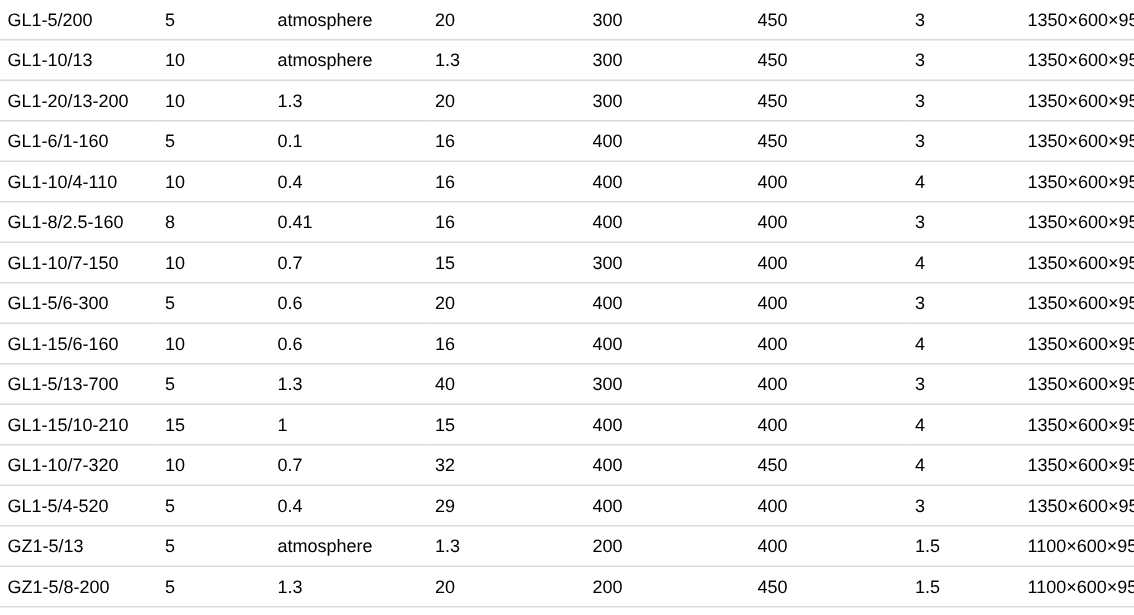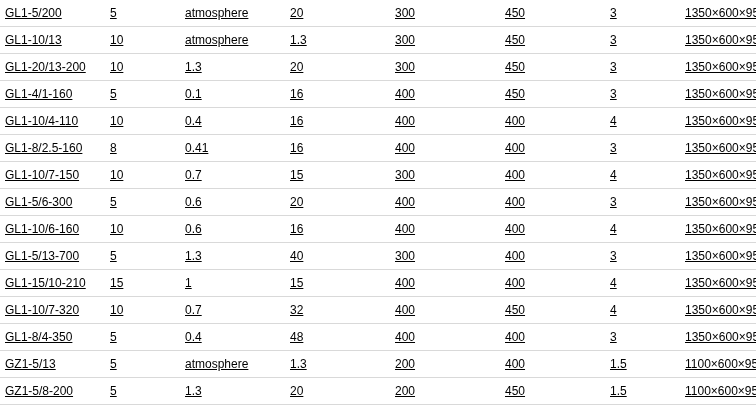--- a/index.html
+++ b/index.html
@@ -10,21 +10,20 @@
   body {
     font-family: "Liberation Sans", sans-serif;
     color: #000000;
   }
   #page {
     width: 756px;
     height: 410px;
     position: relative;
     overflow: hidden;
     background: #ffffff;
-    text-decoration: underline;
   }
   table.spec {
     border-collapse: collapse;
     width: 756px;
     table-layout: fixed;
     font-size: 12px;
   }
   table.spec td {
     border-bottom: 1px solid #d9d9d9;
     padding: 0 0 0 5px;
@@ -89,21 +88,21 @@
           <td>GL1-20/13-200</td>
           <td>10</td>
           <td>1.3</td>
           <td>20</td>
           <td>300</td>
           <td>450</td>
           <td>3</td>
           <td>1350×600×950</td>
         </tr>
         <tr>
-          <td>GL1-4/1-160</td>
+          <td>GL1-6/1-160</td>
           <td>5</td>
           <td>0.1</td>
           <td>16</td>
           <td>400</td>
           <td>450</td>
           <td>3</td>
           <td>1350×600×950</td>
         </tr>
         <tr>
           <td>GL1-10/4-110</td>
@@ -139,21 +138,21 @@
           <td>GL1-5/6-300</td>
           <td>5</td>
           <td>0.6</td>
           <td>20</td>
           <td>400</td>
           <td>400</td>
           <td>3</td>
           <td>1350×600×950</td>
         </tr>
         <tr>
-          <td>GL1-10/6-160</td>
+          <td>GL1-15/6-160</td>
           <td>10</td>
           <td>0.6</td>
           <td>16</td>
           <td>400</td>
           <td>400</td>
           <td>4</td>
           <td>1350×600×950</td>
         </tr>
         <tr>
           <td>GL1-5/13-700</td>
@@ -179,24 +178,24 @@
           <td>GL1-10/7-320</td>
           <td>10</td>
           <td>0.7</td>
           <td>32</td>
           <td>400</td>
           <td>450</td>
           <td>4</td>
           <td>1350×600×950</td>
         </tr>
         <tr>
-          <td>GL1-8/4-350</td>
+          <td>GL1-5/4-520</td>
           <td>5</td>
           <td>0.4</td>
-          <td>48</td>
+          <td>29</td>
           <td>400</td>
           <td>400</td>
           <td>3</td>
           <td>1350×600×950</td>
         </tr>
         <tr>
           <td>GZ1-5/13</td>
           <td>5</td>
           <td>atmosphere</td>
           <td>1.3</td>

